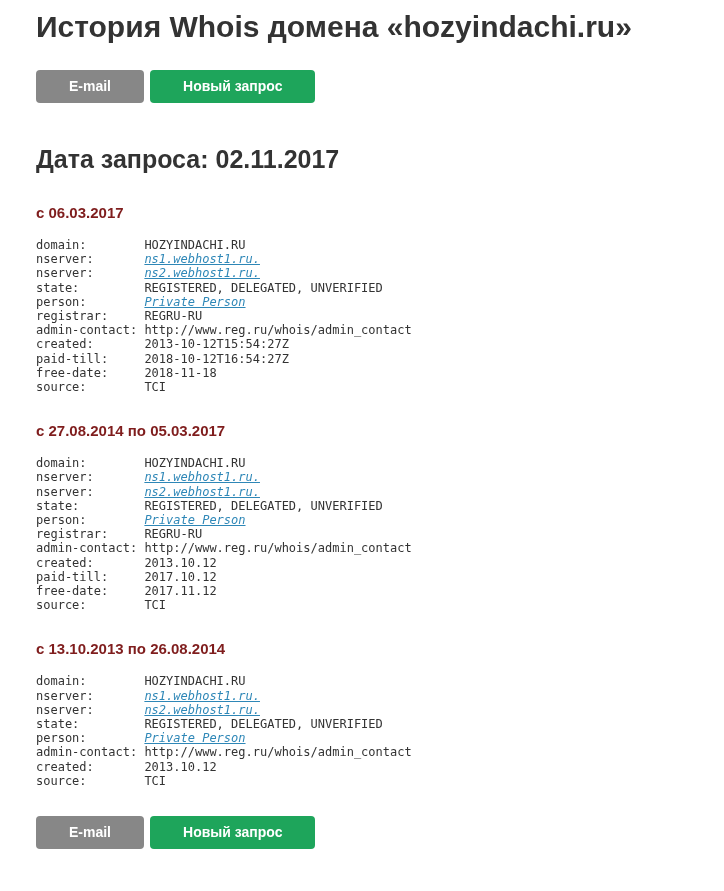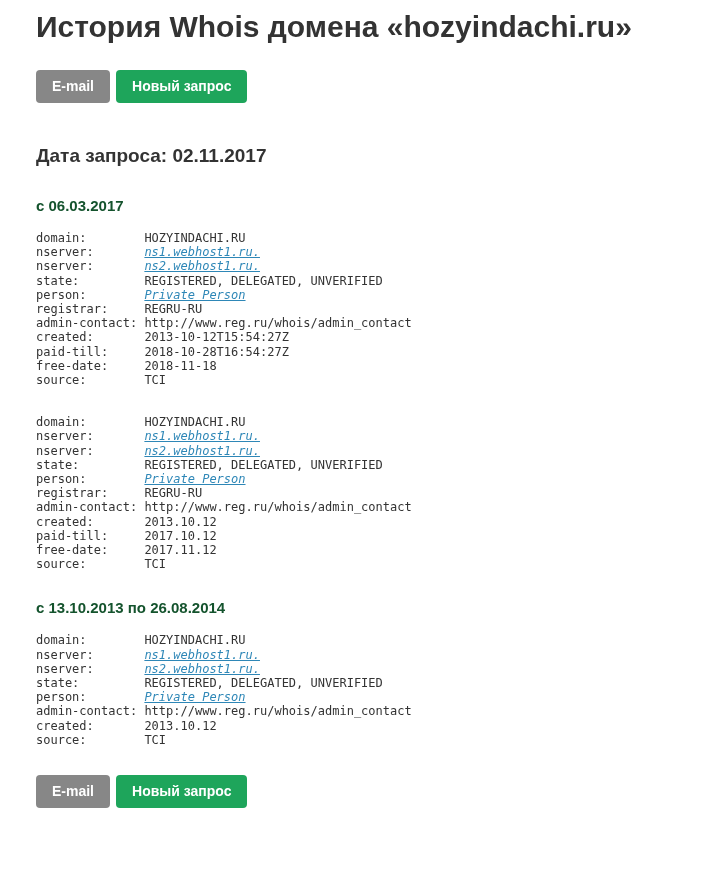--- a/index.html
+++ b/index.html
@@ -25,44 +25,44 @@
   }
   .btn-row {
     display: flex;
     gap: 6px;
     margin-top: 24px;
   }
   .btn {
     display: inline-block;
     border: none;
     border-radius: 4px;
-    padding: 8px 16px;
+    padding: 8px 33px;
     font-family: "Liberation Sans", sans-serif;
     font-size: 14px;
     font-weight: bold;
     color: #ffffff;
     cursor: pointer;
     line-height: 17px;
     text-align: right;
   }
   .btn-gray  { background: var(--btn-gray, #878787); }
   .btn-green { background: var(--btn-green, #1ea55b); }
   .query-date {
-    font-size: 19px;
+    font-size: 25px;
     font-weight: bold;
     margin: 42px 0 0 0;
     color: #333333;
   }
   .section { margin-top: 30px; }
   .section + .section { margin-top: 28px; }
   .section-period {
     font-size: 15px;
     font-weight: bold;
     margin: 0;
-    color: #14532d;
+    color: #7f1d1d;
   }
   .whois-block {
     margin-top: 17px;
     font-family: "DejaVu Sans Mono", "Liberation Mono", monospace;
     font-size: 12px;
     line-height: 14.2px;
     color: #333333;
   }
   .whois-line { white-space: pre; }
   .lnk {
@@ -92,27 +92,28 @@
     <h3 class="section-period">с 06.03.2017</h3>
     <div class="whois-block">
           <div class="whois-line"><span>domain:        </span><span>HOZYINDACHI.RU</span></div>
           <div class="whois-line"><span>nserver:       </span><a class="lnk" href="#">ns1.webhost1.ru.</a></div>
           <div class="whois-line"><span>nserver:       </span><a class="lnk" href="#">ns2.webhost1.ru.</a></div>
           <div class="whois-line"><span>state:         </span><span>REGISTERED, DELEGATED, UNVERIFIED</span></div>
           <div class="whois-line"><span>person:        </span><a class="lnk" href="#">Private Person</a></div>
           <div class="whois-line"><span>registrar:     </span><span>REGRU-RU</span></div>
           <div class="whois-line"><span>admin-contact: </span><span>http://www.reg.ru/whois/admin_contact</span></div>
           <div class="whois-line"><span>created:       </span><span>2013-10-12T15:54:27Z</span></div>
-          <div class="whois-line"><span>paid-till:     </span><span>2018-10-28T16:54:27Z</span></div>
+          <div class="whois-line"><span>paid-till:     </span><span>2018-10-12T16:54:27Z</span></div>
           <div class="whois-line"><span>free-date:     </span><span>2018-11-18</span></div>
           <div class="whois-line"><span>source:        </span><span>TCI</span></div>
         </div>
   </div>
 
   <div class="section">
+    <h3 class="section-period">с 27.08.2014 по 05.03.2017</h3>
     <div class="whois-block">
           <div class="whois-line"><span>domain:        </span><span>HOZYINDACHI.RU</span></div>
           <div class="whois-line"><span>nserver:       </span><a class="lnk" href="#">ns1.webhost1.ru.</a></div>
           <div class="whois-line"><span>nserver:       </span><a class="lnk" href="#">ns2.webhost1.ru.</a></div>
           <div class="whois-line"><span>state:         </span><span>REGISTERED, DELEGATED, UNVERIFIED</span></div>
           <div class="whois-line"><span>person:        </span><a class="lnk" href="#">Private Person</a></div>
           <div class="whois-line"><span>registrar:     </span><span>REGRU-RU</span></div>
           <div class="whois-line"><span>admin-contact: </span><span>http://www.reg.ru/whois/admin_contact</span></div>
           <div class="whois-line"><span>created:       </span><span>2013.10.12</span></div>
           <div class="whois-line"><span>paid-till:     </span><span>2017.10.12</span></div>

